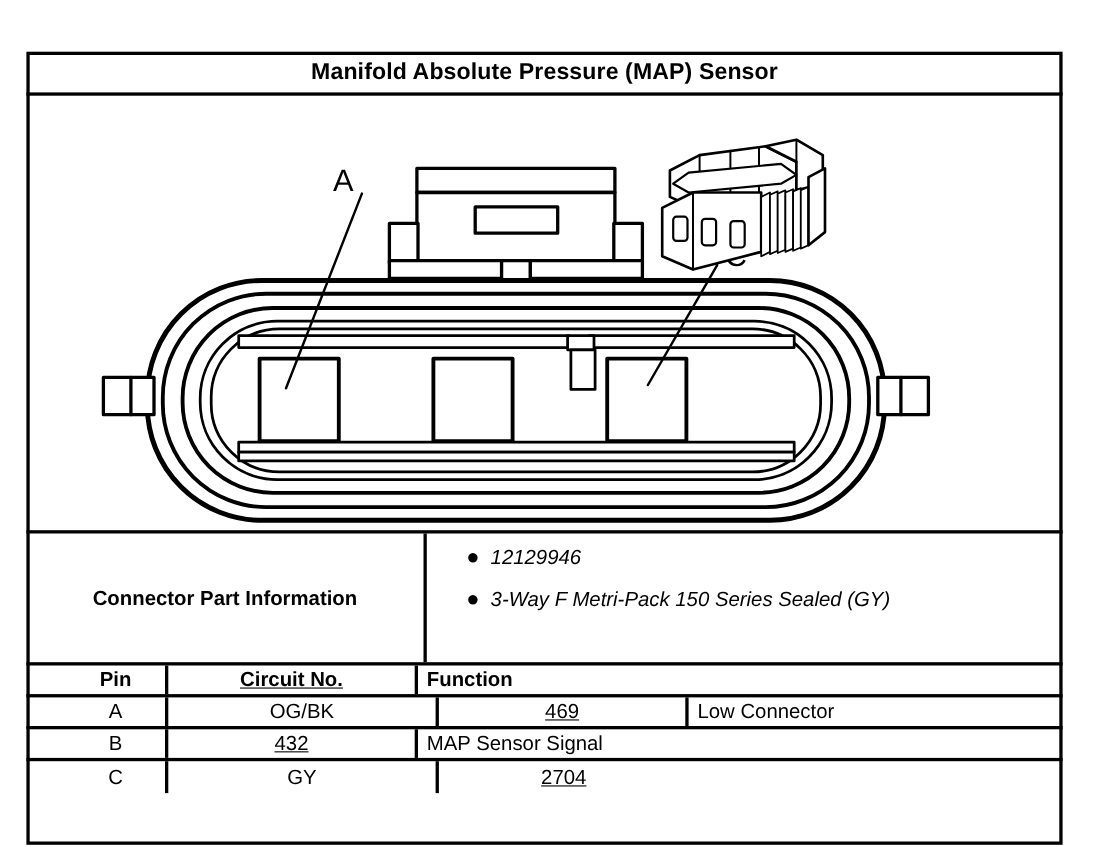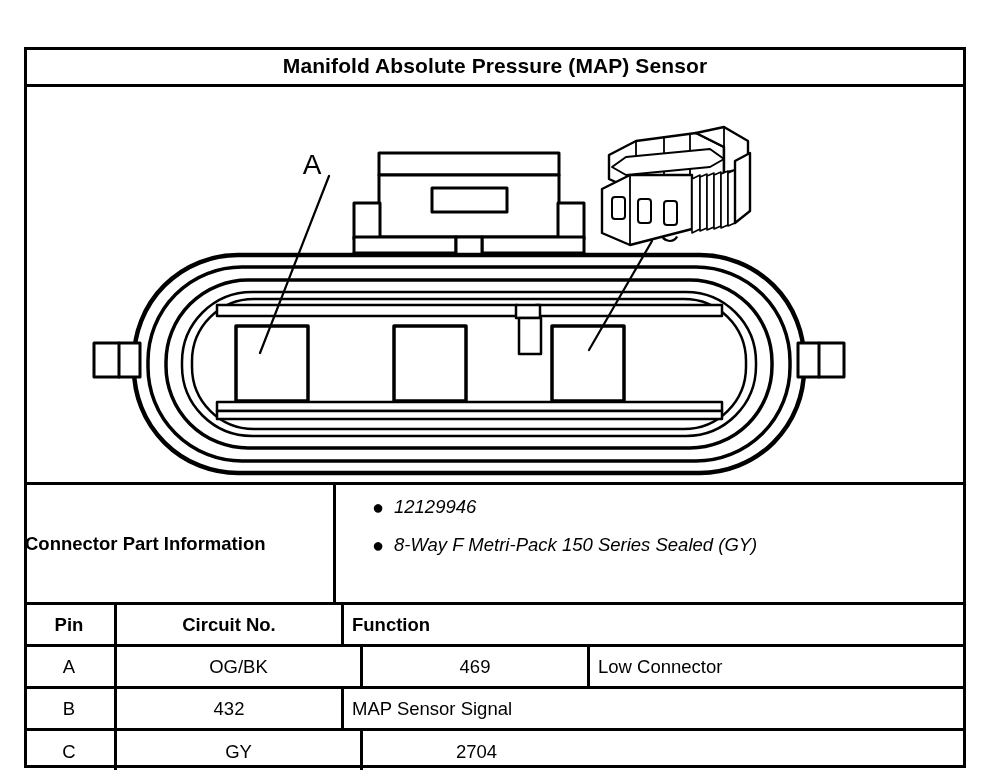--- a/index.html
+++ b/index.html
@@ -72,26 +72,26 @@
     position: absolute;
     left: 24px;
     top: 457px;
     width: 942px;
     height: 120px;
     border-bottom: 3px solid #000;
     box-sizing: border-box;
     display: flex;
   }
   .cpi-label {
-    width: 312px;
+    width: 364px;
     box-sizing: border-box;
     border-right: 3px solid #000;
     display: flex;
     align-items: center;
-    justify-content: flex-start;
+    justify-content: center;
     padding: 0 1px;
   }
   .cpi-label span {
     font-size: 18.5px;
     font-weight: bold;
     text-align: center;
     line-height: 1.15;
   }
   .cpi-list {
     flex: 1;
@@ -124,37 +124,38 @@
     left: 24px;
     top: 577px;
     width: 942px;
     height: 163px;
     box-sizing: border-box;
   }
   .pt-row {
     display: flex;
     box-sizing: border-box;
     border-bottom: 3px solid #000;
-    height: 42px;
+    height: 29px;
+    padding-left: 36px;
   }
   .pt-row:last-child { border-bottom: none; }
   .pt-cell {
     box-sizing: border-box;
     border-right: 3px solid #000;
     display: flex;
     align-items: center;
     justify-content: center;
     font-size: 18.5px;
     overflow: hidden;
     white-space: nowrap;
   }
   .pt-cell:last-child { border-right: none; }
   .c-pin      { width: 93px; }
   .c-wire     { width: 246px; }
-  .c-circuit  { width: 227px; }
+  .c-circuit  { width: 227px; text-decoration: underline; }
   .c-function { flex: 1; justify-content: flex-start; padding-left: 8px; }
   .pt-head .pt-cell { font-weight: bold; }
 </style>
 </head>
 <body>
 
 <div id="sheet">
 
   <div class="frame"></div>
 
@@ -272,21 +273,21 @@
     <div class="cpi-label">
       <span>Connector Part Information</span>
     </div>
     <div class="cpi-list">
       <div class="cpi-item">
         <span class="cpi-bullet">●</span>
         <span class="cpi-item-text">12129946</span>
       </div>
       <div class="cpi-item">
         <span class="cpi-bullet">●</span>
-        <span class="cpi-item-text">8-Way F Metri-Pack 150 Series Sealed (GY)</span>
+        <span class="cpi-item-text">3-Way F Metri-Pack 150 Series Sealed (GY)</span>
       </div>
     </div>
   </div>
 
   <div class="pin-table">
 
     <div class="pt-row pt-head">
       <div class="pt-cell c-pin">Pin</div>
       <div class="pt-cell c-circuit">Circuit No.</div>
       <div class="pt-cell c-function">Function</div>

